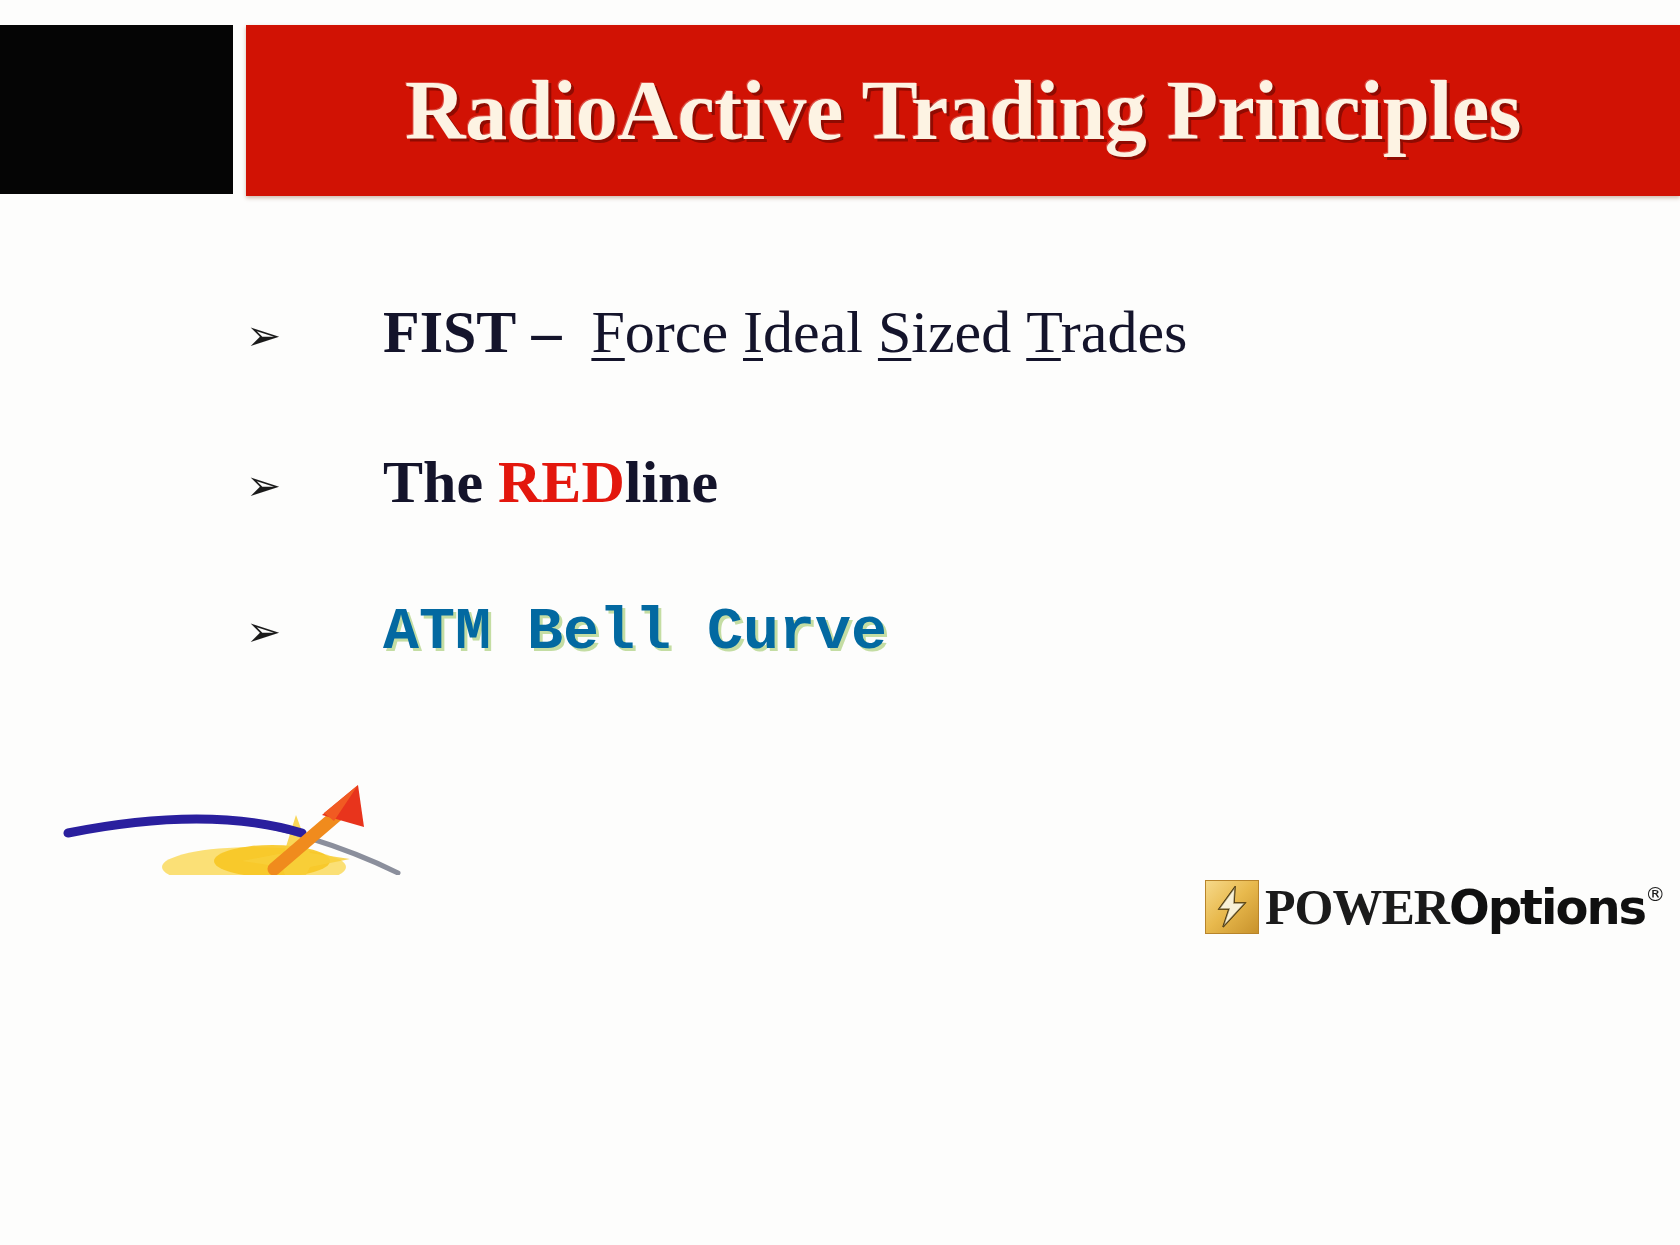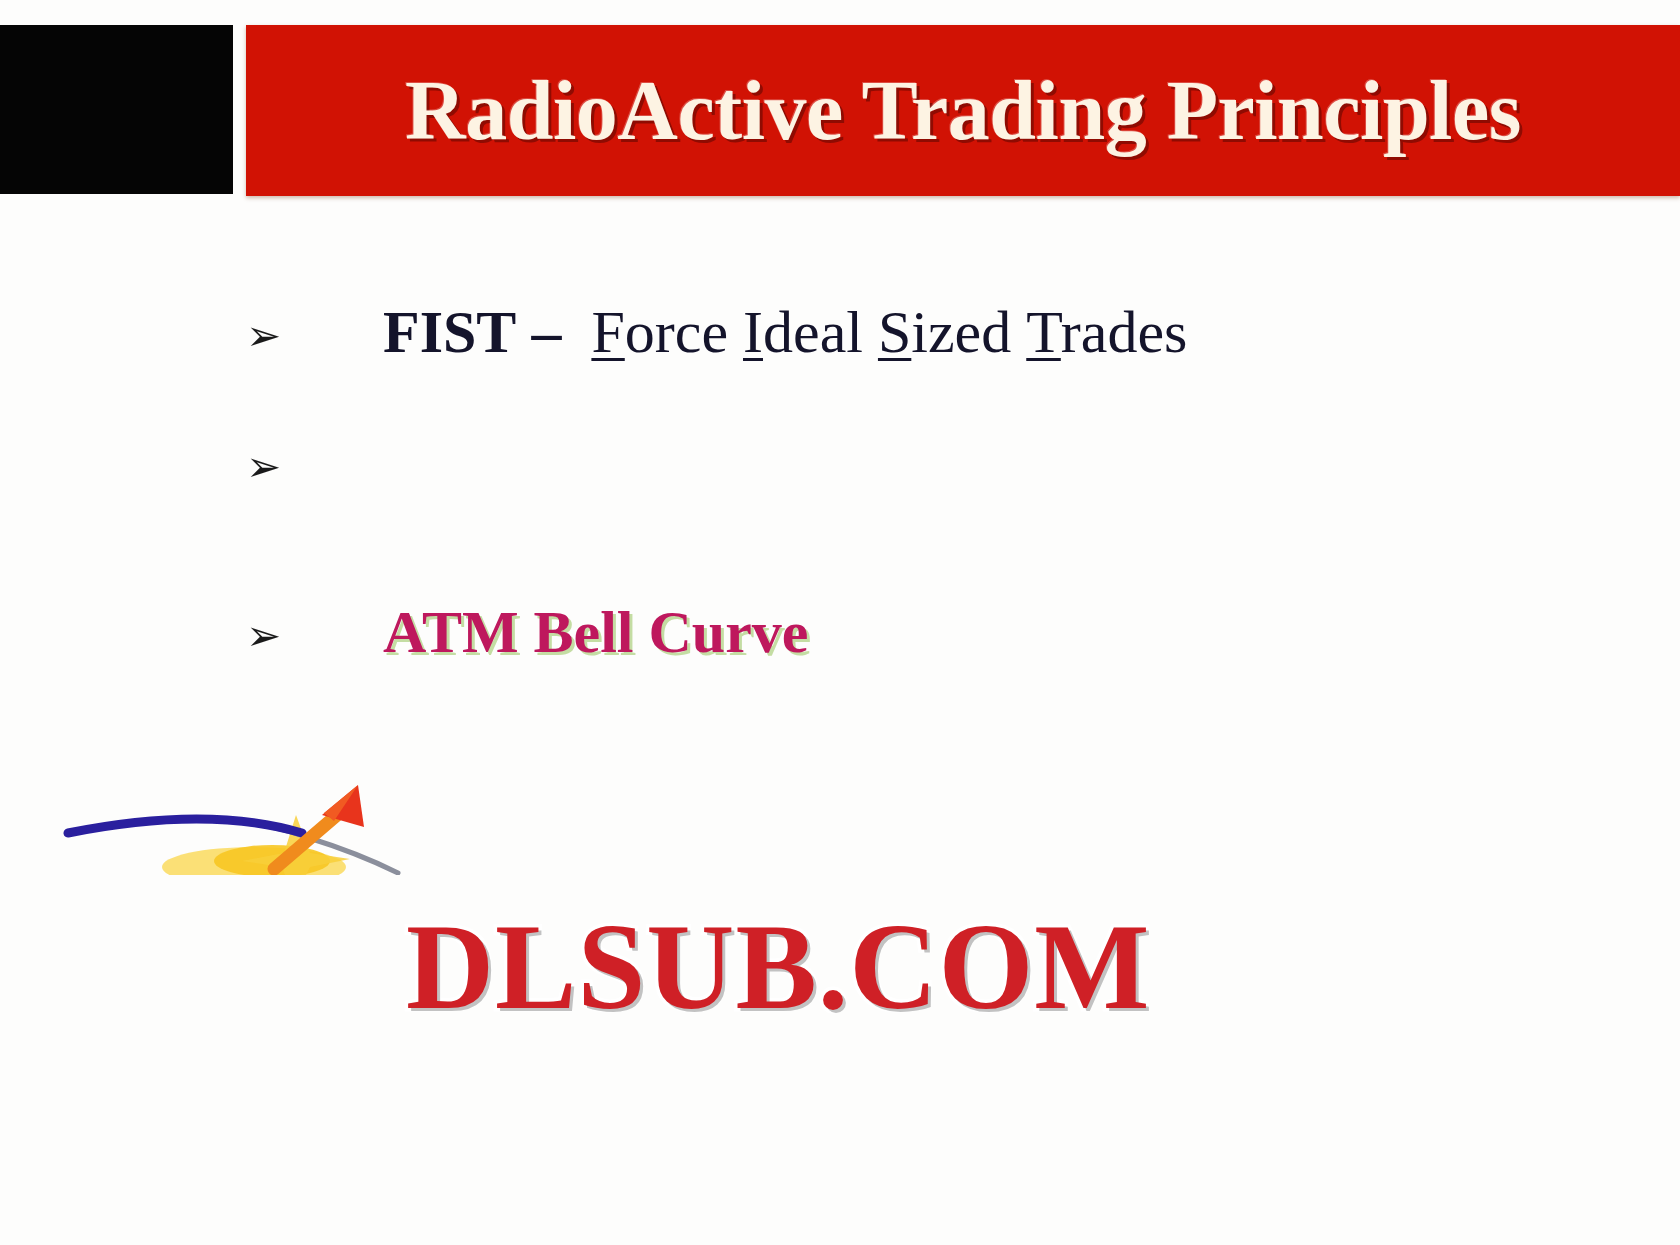--- a/index.html
+++ b/index.html
@@ -105,22 +105,23 @@
   }
   .ul {
     text-decoration: underline;
     text-underline-offset: 6px;
     text-decoration-thickness: 3px;
   }
   .red-word {
     color: #e3170d;
   }
   .green-word {
-    color: #be185d;
+    color: #0369a1;
     text-shadow: 3px 3px 0 rgba(150,195,90,0.55);
+    font-family: Liberation Mono, monospace;
   }
 
   
   #ra-logo {
     position: absolute;
     left: 58px;
     top: 775px;
     width: 420px;
     height: 135px;
   }
@@ -224,20 +225,21 @@
 
   <div id="bullet-list">
 
     <div class="bullet-row">
       <span class="bullet-marker">➢</span>
       <span class="bullet-text"><span>FIST</span><span>&nbsp;</span><span>–</span><span>&nbsp;&nbsp;</span><span class="plain"><span class="ul">F</span><span>orce</span></span><span class="plain">&nbsp;</span><span class="plain"><span class="ul">I</span><span>deal</span></span><span class="plain">&nbsp;</span><span class="plain"><span class="ul">S</span><span>ized</span></span><span class="plain">&nbsp;</span><span class="plain"><span class="ul">T</span><span>rades</span></span></span>
     </div>
 
     <div class="bullet-row">
       <span class="bullet-marker">➢</span>
+      <span class="bullet-text"><span>The </span><span class="red-word">RED</span><span>line</span></span>
     </div>
 
     <div class="bullet-row">
       <span class="bullet-marker">➢</span>
       <span class="bullet-text green-word">ATM Bell Curve</span>
     </div>
 
   </div>
 
   <div id="ra-logo">
@@ -252,16 +254,26 @@
       <path d="M 12 58 Q 160 30 248 62 Q 300 78 340 98" stroke="#8b8f9c" stroke-width="5" fill="none" stroke-linecap="round"></path>
 
       <path d="M 10 58 Q 150 30 244 58" stroke="#2a1f9e" stroke-width="9" fill="none" stroke-linecap="round"></path>
 
       <path d="M 216 94 L 286 34" stroke="#f08b1d" stroke-width="13" fill="none" stroke-linecap="round"></path>
       <polygon points="300,10 306,52 264,40" fill="#e8341c"></polygon>
       <polygon points="300,10 276,46 266,38" fill="#f15a22"></polygon>
     </svg>
   </div>
 
-
-  <div class="watermark" id="watermark-line-1">DLSUB.COM</div>
+  <div id="po-logo">
+    <span id="po-bolt-box">
+      <svg width="34" height="42" viewBox="0 0 34 42" aria-hidden="true">
+        <polygon points="20,1 4,23 14,23 8,41 30,17 19,17" fill="#ffffff" stroke="#3a2a08" stroke-width="1.5"></polygon>
+        <polygon points="20,1 4,23 14,23 8,41 30,17 19,17" fill="#f2e3b0" opacity="0.5"></polygon>
+      </svg>
+    </span>
+    <span id="po-power">POWER</span>
+    <span id="po-options">Options</span>
+    <span id="po-reg">®</span>
+  </div>
+
 
 </div>
 
 </body></html>

